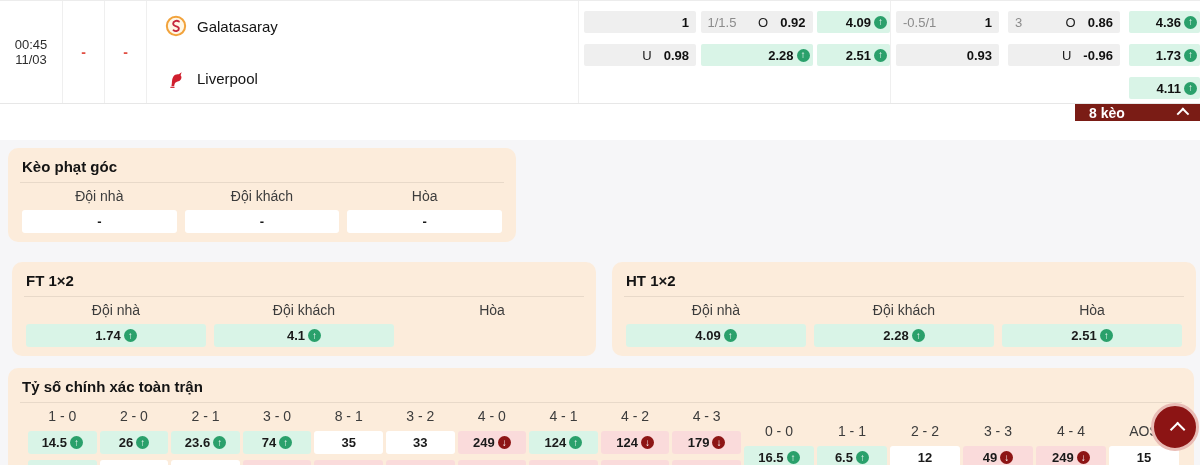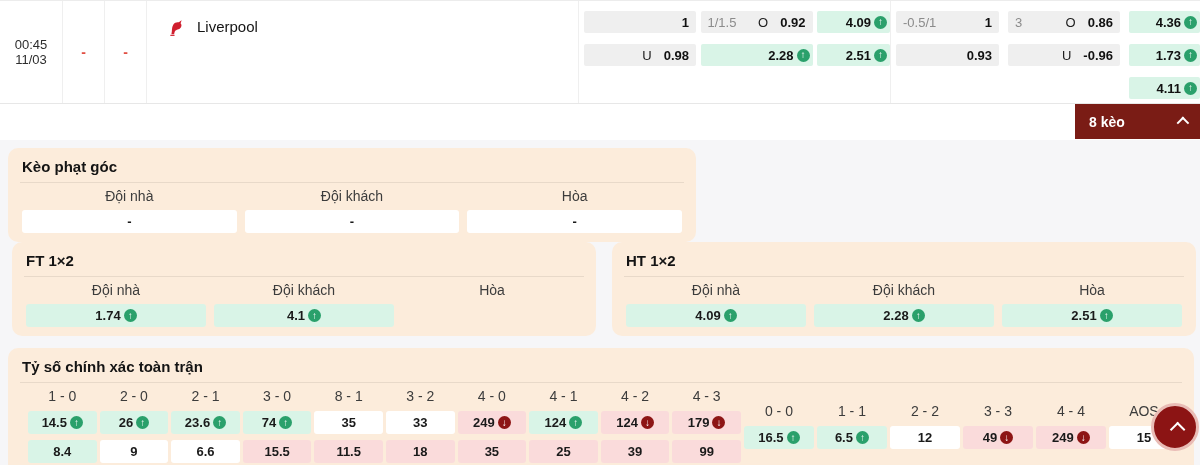--- a/index.html
+++ b/index.html
@@ -52,35 +52,35 @@
     display:inline-flex; align-items:center; justify-content:center;
     color:#fff; font-size:10px; font-weight:bold; line-height:1;
   }
   .arr.t-up   { background:#2aa06b; }
   .arr.t-up::before   { content:"↑"; }
   .arr.t-down { background:#8d1515; }
   .arr.t-down::before { content:"↓"; }
   
   .bar-row { height:36px; background:#fff; display:flex; justify-content:flex-end; }
   .keo-bar {
-    width:125px; height:35px; background:#7a1c15; color:#fff; font-weight:bold; font-size:14px;
+    width:125px; height:17px; background:#7a1c15; color:#fff; font-weight:bold; font-size:14px;
     display:flex; align-items:center; justify-content:space-between; padding:0 14px; cursor:pointer;
   }
   .chev {
     width:9px; height:9px; border-top:2.5px solid #fff; border-right:2.5px solid #fff;
     transform:rotate(-45deg) translate(0,2px); display:inline-block;
   }
   
   .content { padding:8px 0 0 8px; }
   .section { background:#fcecdb; border-radius:10px; padding:6px 12px 9px; }
   .section-title {
     font-size:15px; font-weight:bold; color:#141414; line-height:19px;
     padding:3px 2px 6px; border-bottom:1px solid rgba(0,0,0,0.08);
   }
-  .sec-corners { width:688px; }
+  .sec-corners { width:508px; margin-bottom:20px; }
   .row2 { display:flex; gap:16px; margin-bottom:12px;justify-content:center; }
   .sec-ft, .sec-ht { width:584px; }
   .trio-head { display:grid; grid-template-columns:repeat(3,1fr); gap:8px; padding:5px 2px 4px; }
   .trio-head span { text-align:center; font-size:14px; color:#3c3c3c; }
   .trio-cells { display:grid; grid-template-columns:repeat(3,1fr); gap:8px; padding:2px 2px 0; }
   .odds-box {
     height:23px; border-radius:3px; display:flex; align-items:center; justify-content:center;
     font-weight:bold; font-size:13px; cursor:pointer;
   }
   .odds-box.t-green { background:#d9f4e7; }
@@ -111,20 +111,29 @@
   <div class="col-score">
     <span>-</span>
   </div>
   <div class="col-score">
     <span>-</span>
   </div>
   <div class="col-teams">
     <div class="team">
       <span class="team-logo">
         <svg viewBox="0 0 24 24" width="22" height="22">
+            <circle cx="12" cy="12" r="10" fill="#fff7e6" stroke="#f2a33c" stroke-width="2.2"></circle>
+            <path d="M15.2 7.2c-2.6-1.9-6.3-0.5-6.3 2.2 0 2 1.9 2.7 3.4 3.1 1.6.4 2.8 1 2.8 2.4 0 2.5-3.4 3.5-5.8 1.7" fill="none" stroke="#c5283d" stroke-width="2" stroke-linecap="round"></path>
+          </svg>
+      </span>
+      <span class="team-name">Galatasaray</span>
+    </div>
+    <div class="team">
+      <span class="team-logo">
+        <svg viewBox="0 0 24 24" width="22" height="22">
             <path d="M7 21c1-4 0-7.5 2-10.5 1.5-2.2 4-3 6-2.5 1.4-1 1.8-1.4 3.2-2.2-.5 1.3-.7 1.9-1.2 3.2 1.5 1.6 1.3 4.1-.7 5.6-2 1.5-4.8 1-5.8 4l-.6 2.4z" fill="#d01f2e"></path>
             <path d="M5.8 21.6h4.6v1.2H5.8z" fill="#d01f2e"></path>
           </svg>
       </span>
       <span class="team-name">Liverpool</span>
     </div>
   </div>
 
   <div class="odds-group g1">
     <div class="cell gray hdp">

